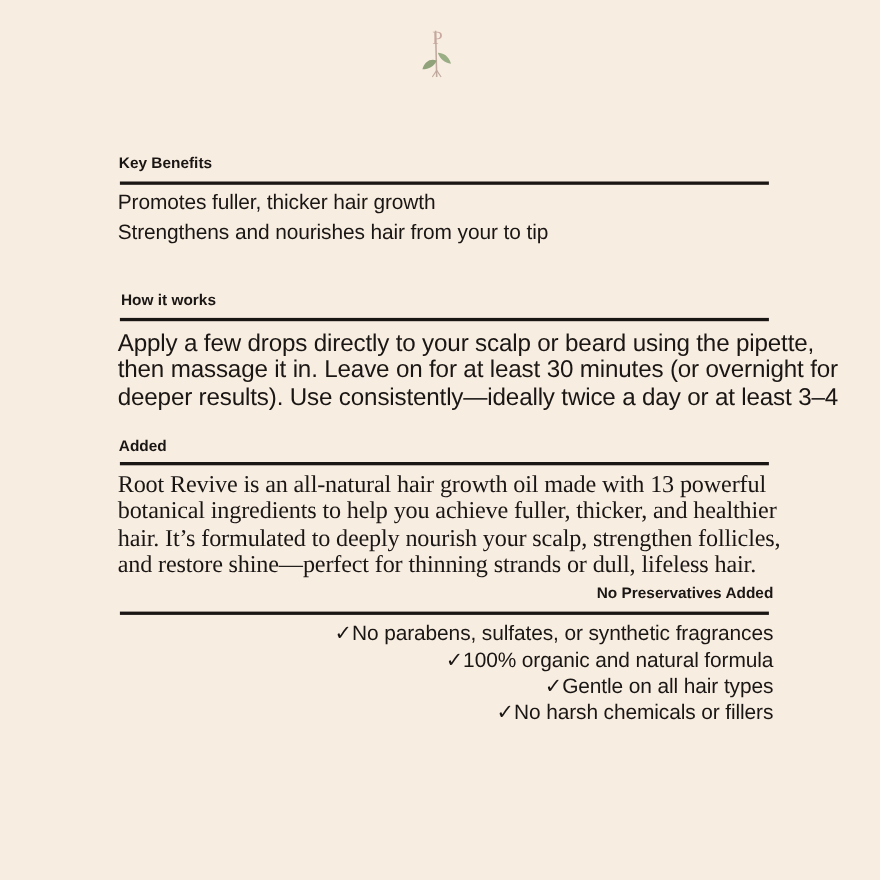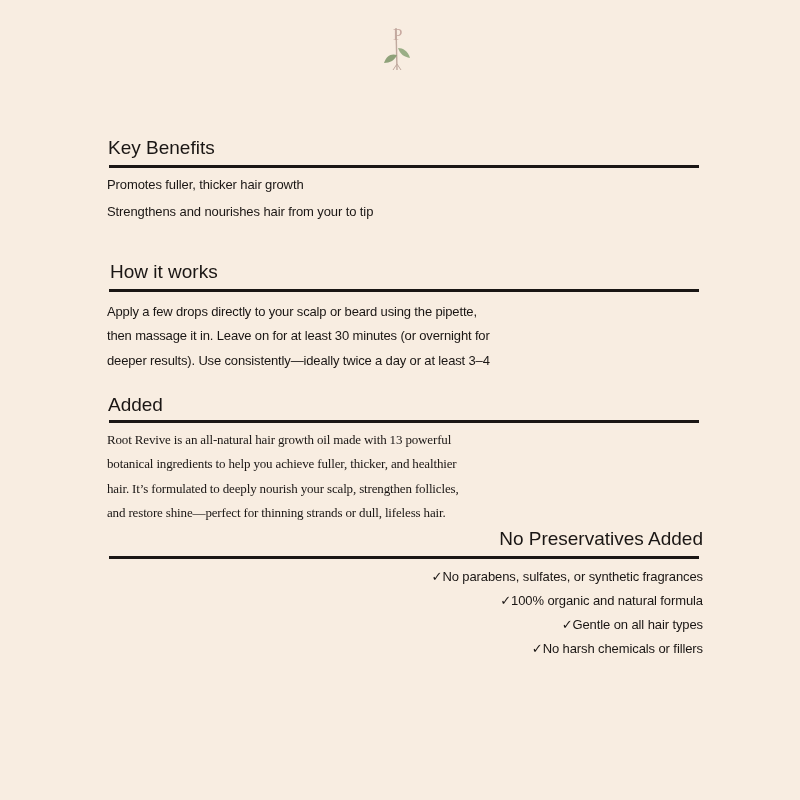--- a/index.html
+++ b/index.html
@@ -6,30 +6,30 @@
     body {
       width: 800px; height: 800px; overflow: hidden;
       background: #f8ede1;
       font-family: "Liberation Sans", "DejaVu Sans", sans-serif;
       color: #1a1614;
       position: relative;
     }
     .logo { position: absolute; left: 381px; top: 22px; width: 34px; height: 52px; }
     .section { position: absolute; left: 107px; width: 596px; }
     .heading {
-      font-weight: normal; font-size: 19px; line-height: 24px;
+      font-weight: bold; font-size: 14px; line-height: 24px;
       margin: 0; padding-left: 1px;
     }
     .rule {
       height: 3px; background: #1a1614; margin-top: 5px; width: 590px; margin-left: 2px;
     }
     .rule.tight { margin-top: 3px; }
     .lines { margin: 0; padding: 0; list-style: none; }
-    .lines li { font-size: 13px; line-height: 26.5px; white-space: nowrap; letter-spacing: -0.1px; }
-    .para { font-size: 13px; line-height: 24.3px; margin: 0; white-space: nowrap; letter-spacing: -0.15px; }
+    .lines li { font-size: 19px; line-height: 26.5px; white-space: nowrap; letter-spacing: -0.1px; }
+    .para { font-size: 22px; line-height: 24.3px; margin: 0; white-space: nowrap; letter-spacing: -0.15px; }
     .check { display: inline-block; width: 18px; }
   </style>
 </head>
 <body>
 
 <div class="logo">
   <svg width="34" height="52" viewBox="0 0 34 52">
     <text x="12" y="18" font-family="Liberation Serif, serif" font-size="17" fill="#c9a9a0">P</text>
     <line x1="15" y1="6" x2="16" y2="48" stroke="#c0a99e" stroke-width="1.4"></line>
     <path d="M16 33 C10 31, 5 34, 3 41 C9 41, 14 38, 16 33 Z" fill="#8fa27a"></path>

